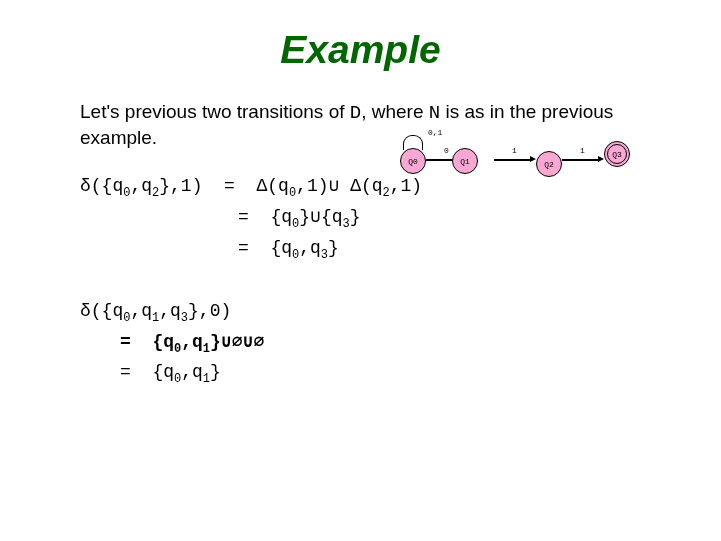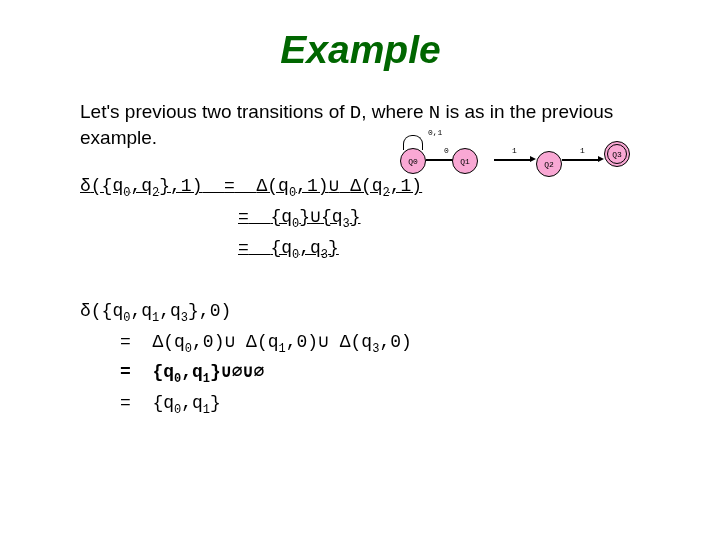--- a/index.html
+++ b/index.html
@@ -131,39 +131,36 @@
       </div>
     <div class="arrow-line" style="left:162px;top:19px;width:38px;"></div>
     <div class="arrow-head" style="left:198px;top:16px;"></div>
     <div class="edge-label" style="left:180px;top:6px;">1</div>
 
     <div class="state accept" style="left:204px;top:1px;text-align:center;">
         <span>Q3</span>
       </div>
   </div>
 
-  <div class="eqblock" style="margin-top:18px;text-decoration:underline;">
+  <div class="eqblock" style="margin-top:18px;">
     <span class="row">
       <span>δ</span><span>({q</span><span class="sub">0</span><span>,q</span><span class="sub">2</span><span>},1)</span>&nbsp;&nbsp;<span>=</span>&nbsp;&nbsp;<span>Δ(q</span><span class="sub">0</span><span>,1)</span><span>∪</span>&nbsp;<span>Δ(q</span><span class="sub">2</span><span>,1)</span>
     </span>
     <span class="row" style="padding-left:158px;">
       <span>=</span>&nbsp;&nbsp;<span>{q</span><span class="sub">0</span><span>}</span><span>∪</span><span>{q</span><span class="sub">3</span><span>}</span>
     </span>
     <span class="row" style="padding-left:158px;">
       <span>=</span>&nbsp;&nbsp;<span>{q</span><span class="sub">0</span><span>,q</span><span class="sub">3</span><span>}</span>
     </span>
   </div>
 
   <div class="eqblock">
     <span class="row">
       <span>δ</span><span>({q</span><span class="sub">0</span><span>,q</span><span class="sub">1</span><span>,q</span><span class="sub">3</span><span>},0)</span>
     </span>
-    <span class="row" style="padding-left:40px;">
-      <span>=</span>&nbsp;&nbsp;<span>Δ(q</span><span class="sub">0</span><span>,0)</span><span>∪</span>&nbsp;<span>Δ(q</span><span class="sub">1</span><span>,0)</span><span>∪</span>&nbsp;<span>Δ(q</span><span class="sub">3</span><span>,0)</span>
-    </span>
     <span class="row" style="padding-left:40px;font-weight:bold;">
       <span>=</span>&nbsp;&nbsp;<span>{q</span><span class="sub">0</span><span>,q</span><span class="sub">1</span><span>}</span><span>∪</span><span>∅</span><span>∪</span><span>∅</span>
     </span>
     <span class="row" style="padding-left:40px;">
       <span>=</span>&nbsp;&nbsp;<span>{q</span><span class="sub">0</span><span>,q</span><span class="sub">1</span><span>}</span>
     </span>
   </div>
 
 </div>
 

